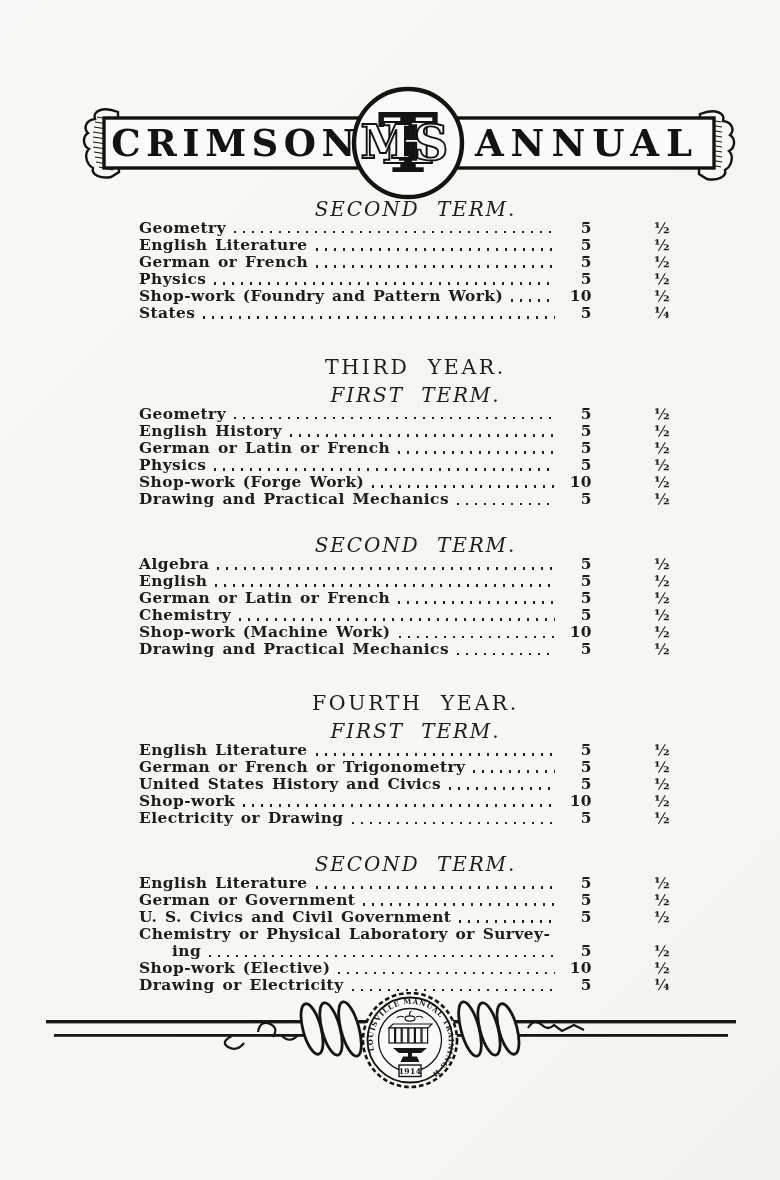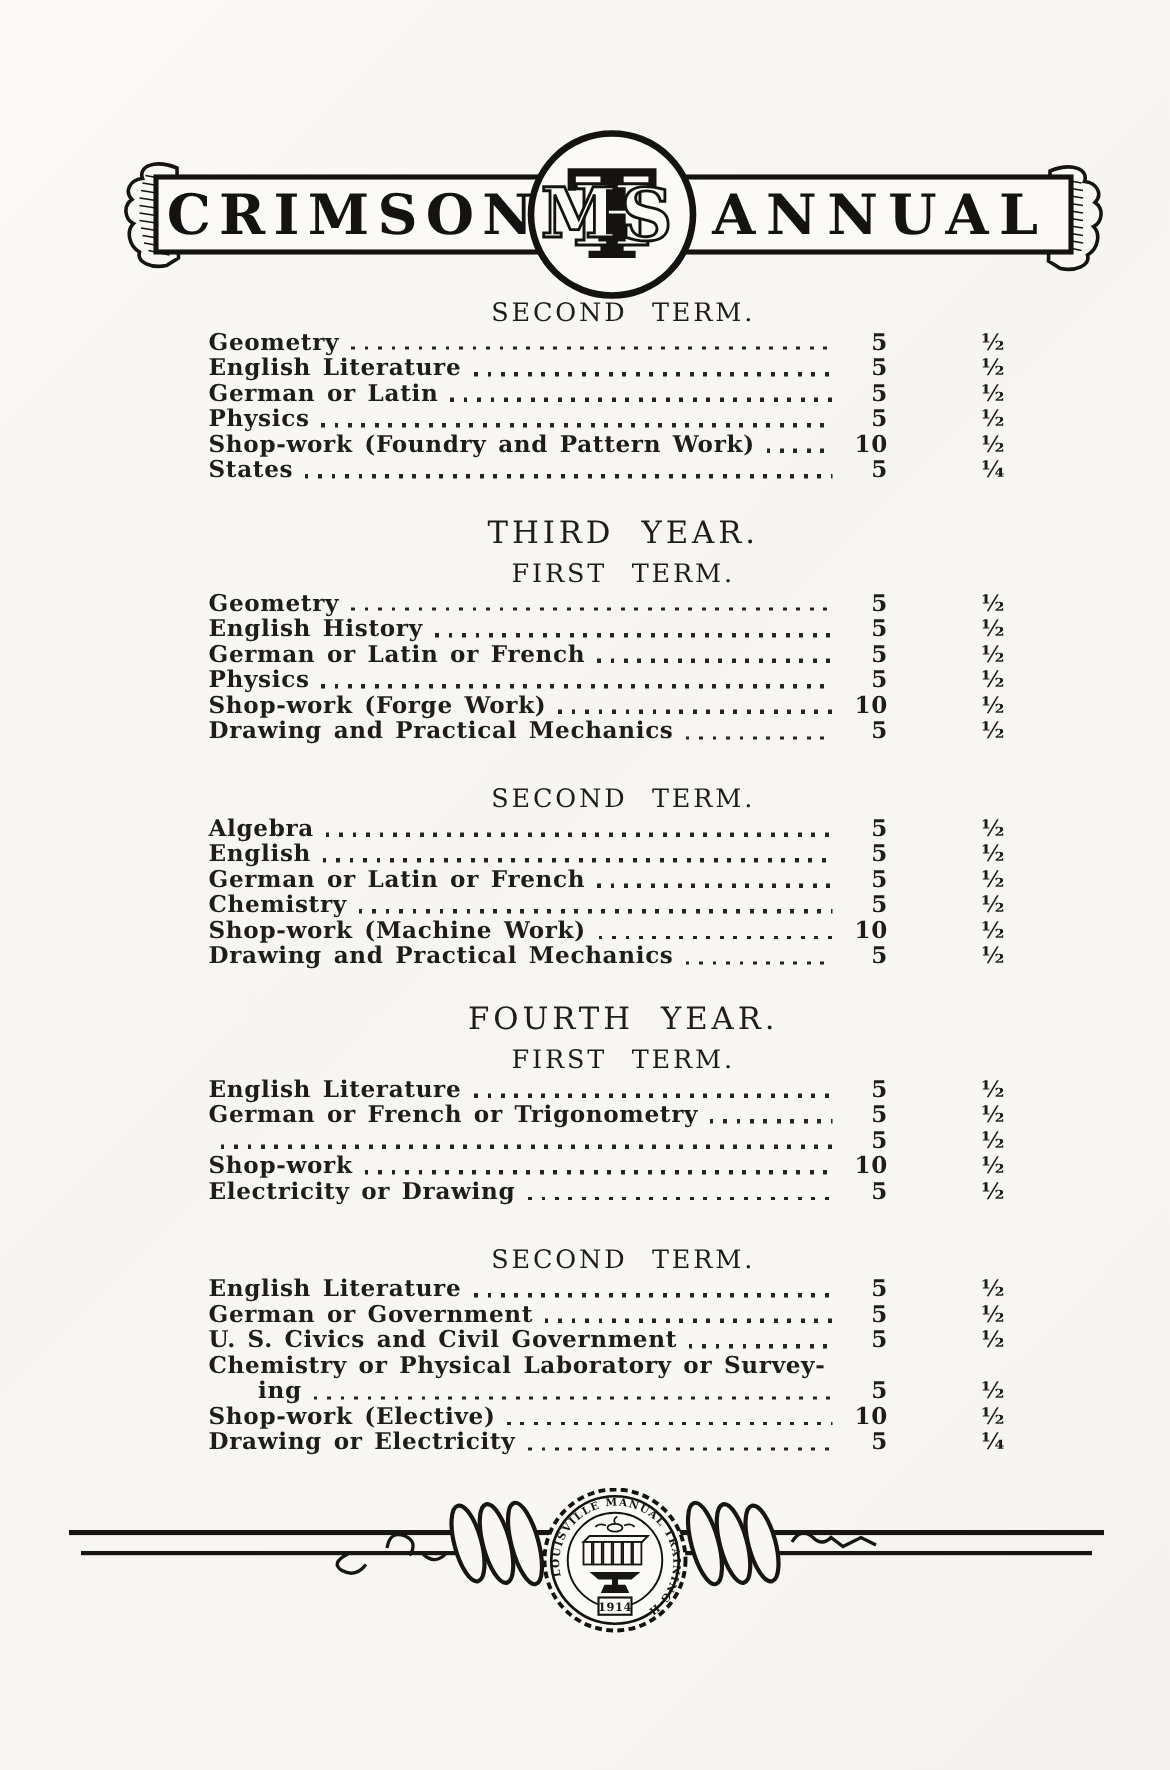--- a/index.html
+++ b/index.html
@@ -32,30 +32,31 @@
     width: 553px;
   }
   .section { display: block; }
   .year-heading {
     font-size: 20.5px;
     font-weight: normal;
     letter-spacing: 2.6px;
     word-spacing: 9px;
     text-align: center;
     line-height: 26px;
-    margin-top: 20px;
+    margin-top: 32px;
   }
   .term-heading {
-    font-size: 17px;
+    font-size: 20px;
     font-weight: normal;
     letter-spacing: 1.9px;
     word-spacing: 9px;
     text-align: center;
     line-height: 18.5px;
     margin-top: 28px;
+    font-style: italic;
   }
   .year-heading + .term-heading { margin-top: 6px; }
   .section:first-child .year-heading,
   .section:first-child .term-heading { margin-top: 0; }
   .rows { margin-top: 1px; }
   .row {
     display: flex;
     align-items: baseline;
     font-size: 15.4px;
     line-height: 17.1px;
@@ -130,21 +131,21 @@
   </div>
 
   <div class="row">
     <span class="subject">English Literature</span>
     <span class="leader"></span>
     <span class="hours">5</span>
     <span class="credit">½</span>
   </div>
 
   <div class="row">
-    <span class="subject">German or Latin</span>
+    <span class="subject">German or French</span>
     <span class="leader"></span>
     <span class="hours">5</span>
     <span class="credit">½</span>
   </div>
 
   <div class="row">
     <span class="subject">Physics</span>
     <span class="leader"></span>
     <span class="hours">5</span>
     <span class="credit">½</span>
@@ -274,20 +275,21 @@
   </div>
 
   <div class="row">
     <span class="subject">German or French or Trigonometry</span>
     <span class="leader"></span>
     <span class="hours">5</span>
     <span class="credit">½</span>
   </div>
 
   <div class="row">
+    <span class="subject">United States History and Civics</span>
     <span class="leader"></span>
     <span class="hours">5</span>
     <span class="credit">½</span>
   </div>
 
   <div class="row">
     <span class="subject">Shop-work</span>
     <span class="leader"></span>
     <span class="hours">10</span>
     <span class="credit">½</span>

